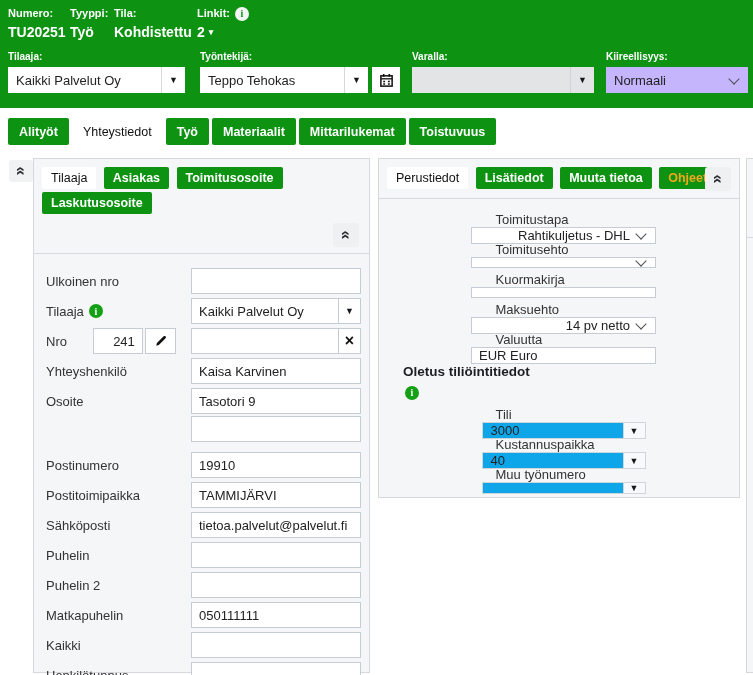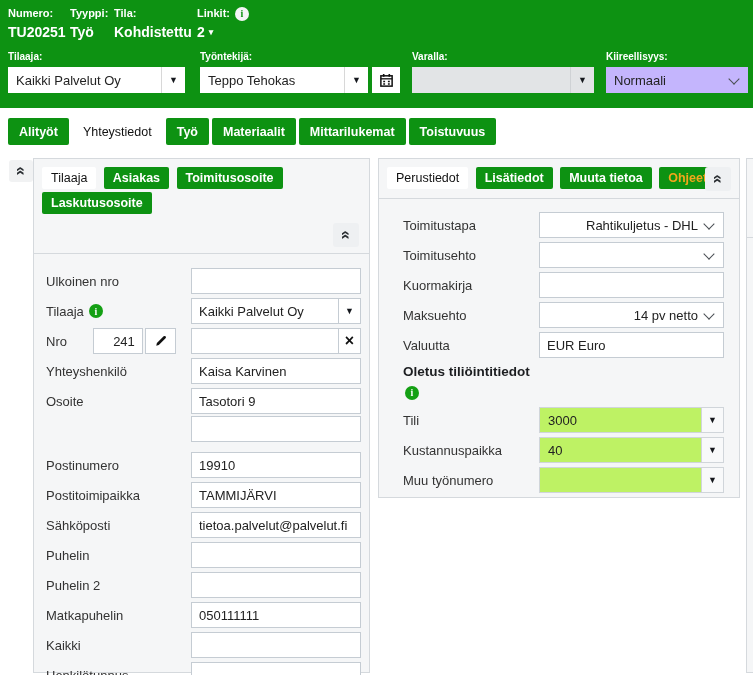--- a/index.html
+++ b/index.html
@@ -82,26 +82,26 @@
               display:flex;align-items:center;justify-content:center;font-size:13px;color:#222;flex:none;padding-left:12px;}
   .icon-btn{width:31px;height:26px;margin-left:2px;background:#fff;border:1px solid var(--input-border);
             display:flex;align-items:center;justify-content:center;flex:none;}
   .flabel-nro{width:47px;flex:none;font-size:13px;color:#333;}
   .push-right{margin-left:auto;}
   .row-tight{margin-bottom:2px;}
   .row-gap{margin-bottom:10px;}
 
   
   .rform{padding:13px 0 0 24px;}
-  .rrow{display:flex;align-items:center;margin-bottom:4px;height:26px;width:321px;}
+  .rrow{display:flex;align-items:center;margin-bottom:4px;height:26px;width:321px;flex-direction:column;}
   .rlabel{width:136px;flex:none;font-size:13px;color:#333;}
   .nsel{width:185px;height:26px;border:1px solid var(--input-border);background:#fff;
         display:flex;align-items:center;}
   .nsel .txt{flex:1;padding:0 7px;font-size:13px;color:#222;white-space:nowrap;overflow:hidden;text-align:right;}
-  .gcombo{width:185px;height:26px;border:1px solid #d0d5da;background:#bef264;display:flex;align-items:center;}
+  .gcombo{width:164px;height:26px;border:1px solid #d0d5da;background:#0ea5e9;display:flex;align-items:center;}
   .gcombo .txt{flex:1;padding:0 8px;font-size:13px;color:#222;}
   .gcombo .cell-btn{background:#f8f9fa;border-left:1px solid #d0d5da;align-self:stretch;}
   .winput{width:185px;height:26px;border:1px solid var(--input-border);background:#fff;
           display:flex;align-items:center;}
   .winput .txt{flex:1;padding:0 7px;font-size:13px;color:#222;}
   .sect-head{font-size:13.5px;font-weight:bold;color:#1c1e21;margin:6px 0 3px 0;}
   .sect-info{margin:0 0 7px 2px;}
 
   
   .info{width:14px;height:14px;border-radius:50%;background:#14a014;color:#fff;font-size:10px;

